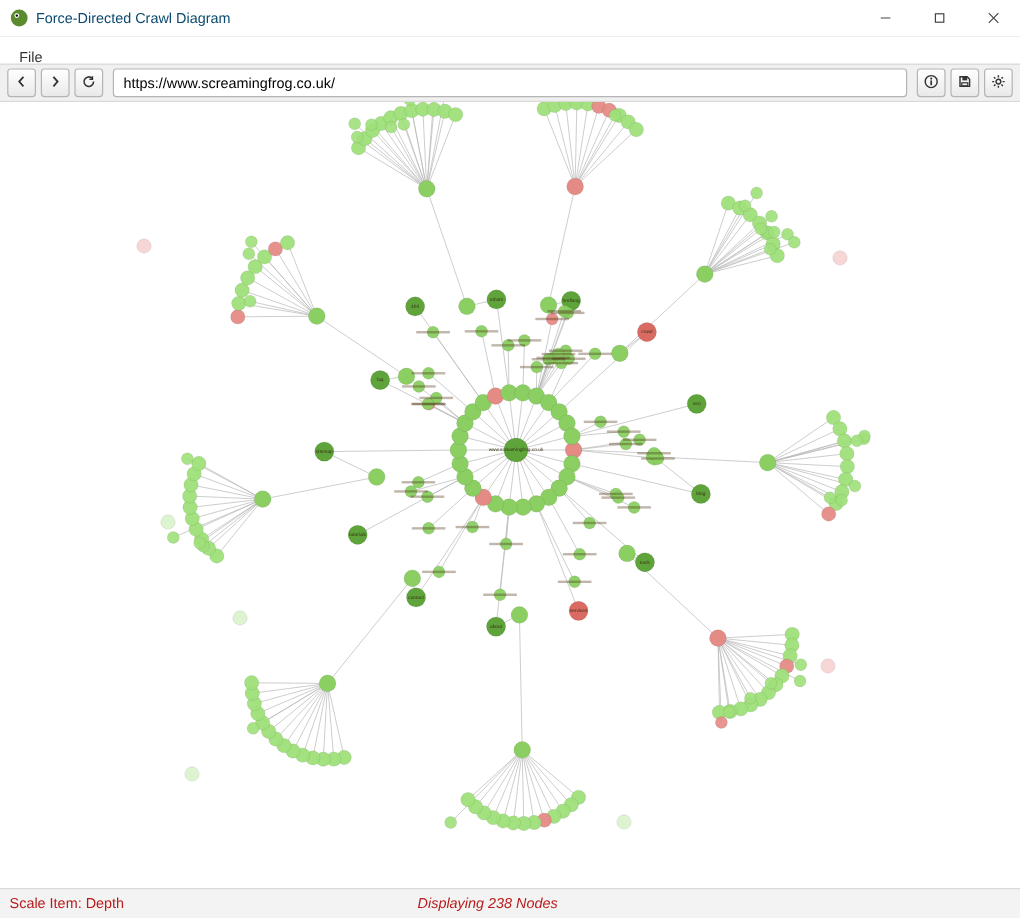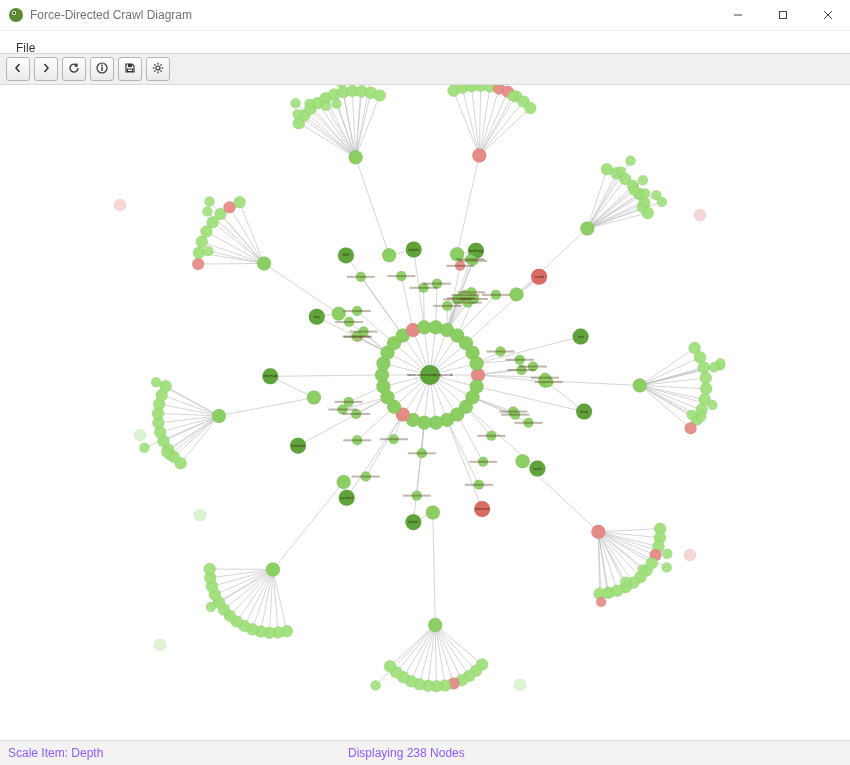--- a/index.html
+++ b/index.html
@@ -21,21 +21,21 @@
     background: #fff;
     border-bottom: 1px solid #eee;
   }
   .titlebar .app-icon {
     width: 16px; height: 16px;
     margin: 0 6px 0 8px;
     display: inline-flex;
   }
   .titlebar .title {
     flex: 0 0 auto;
-    color: #737373;
+    color: #0c4a6e;
     font-size: 12px;
   }
   .titlebar .spacer { flex: 1 1 auto; }
   .winbtn {
     width: 45px; height: 30px;
     display: flex; align-items: center; justify-content: center;
     color: #444;
   }
 
   
@@ -94,24 +94,24 @@
   
   .statusbar {
     position: absolute;
     bottom: 0; left:0; right:0;
     height: 24px;
     border-top: 1px solid #d9d9d9;
     background: #f3f3f3;
     display: flex;
     align-items: center;
     font-size: 12px;
-    color:#8b5cf6;
+    color:#b91c1c;
   }
   .statusbar .left { padding-left: 8px; width: 340px; }
-  .statusbar .center { flex:0 0 auto; }
+  .statusbar .center { flex:0 0 auto;font-style:italic; }
 
   .node-label {
     font-size: 4px;
     fill: #3a2a15;
     text-anchor: middle;
     dominant-baseline: middle;
     pointer-events: none;
   }
 </style>
 </head>
@@ -159,20 +159,21 @@
     <span><svg width="10" height="10" viewBox="0 0 10 10">
           <path d="M3.5 1 L7 5 L3.5 9" fill="none" stroke="#333" stroke-width="1.5"></path>
         </svg></span>
   </div>
   <div class="tbtn" title="Reload">
     <span><svg width="12" height="12" viewBox="0 0 12 12">
           <path d="M10 6a4 4 0 1 1-1.2-2.8" fill="none" stroke="#333" stroke-width="1.3"></path>
           <path d="M9 1.5 V4 H6.5" fill="none" stroke="#333" stroke-width="1.3"></path>
         </svg></span>
   </div>
+  <input class="url-input" type="text" value="https://www.screamingfrog.co.uk/" style="">
   <div class="tbtn" title="Info">
     <span><svg width="12" height="12" viewBox="0 0 12 12">
           <circle cx="6" cy="6" r="5" fill="none" stroke="#333" stroke-width="1.2"></circle>
           <circle cx="6" cy="3.5" r="0.9" fill="#333"></circle>
           <rect x="5.3" y="5" width="1.4" height="4" fill="#333"></rect>
         </svg></span>
   </div>
   <div class="tbtn" title="Save">
     <span><svg width="12" height="12" viewBox="0 0 12 12">
           <path d="M2 2h6l2 2v6H2z" fill="none" stroke="#333" stroke-width="1.2"></path>

